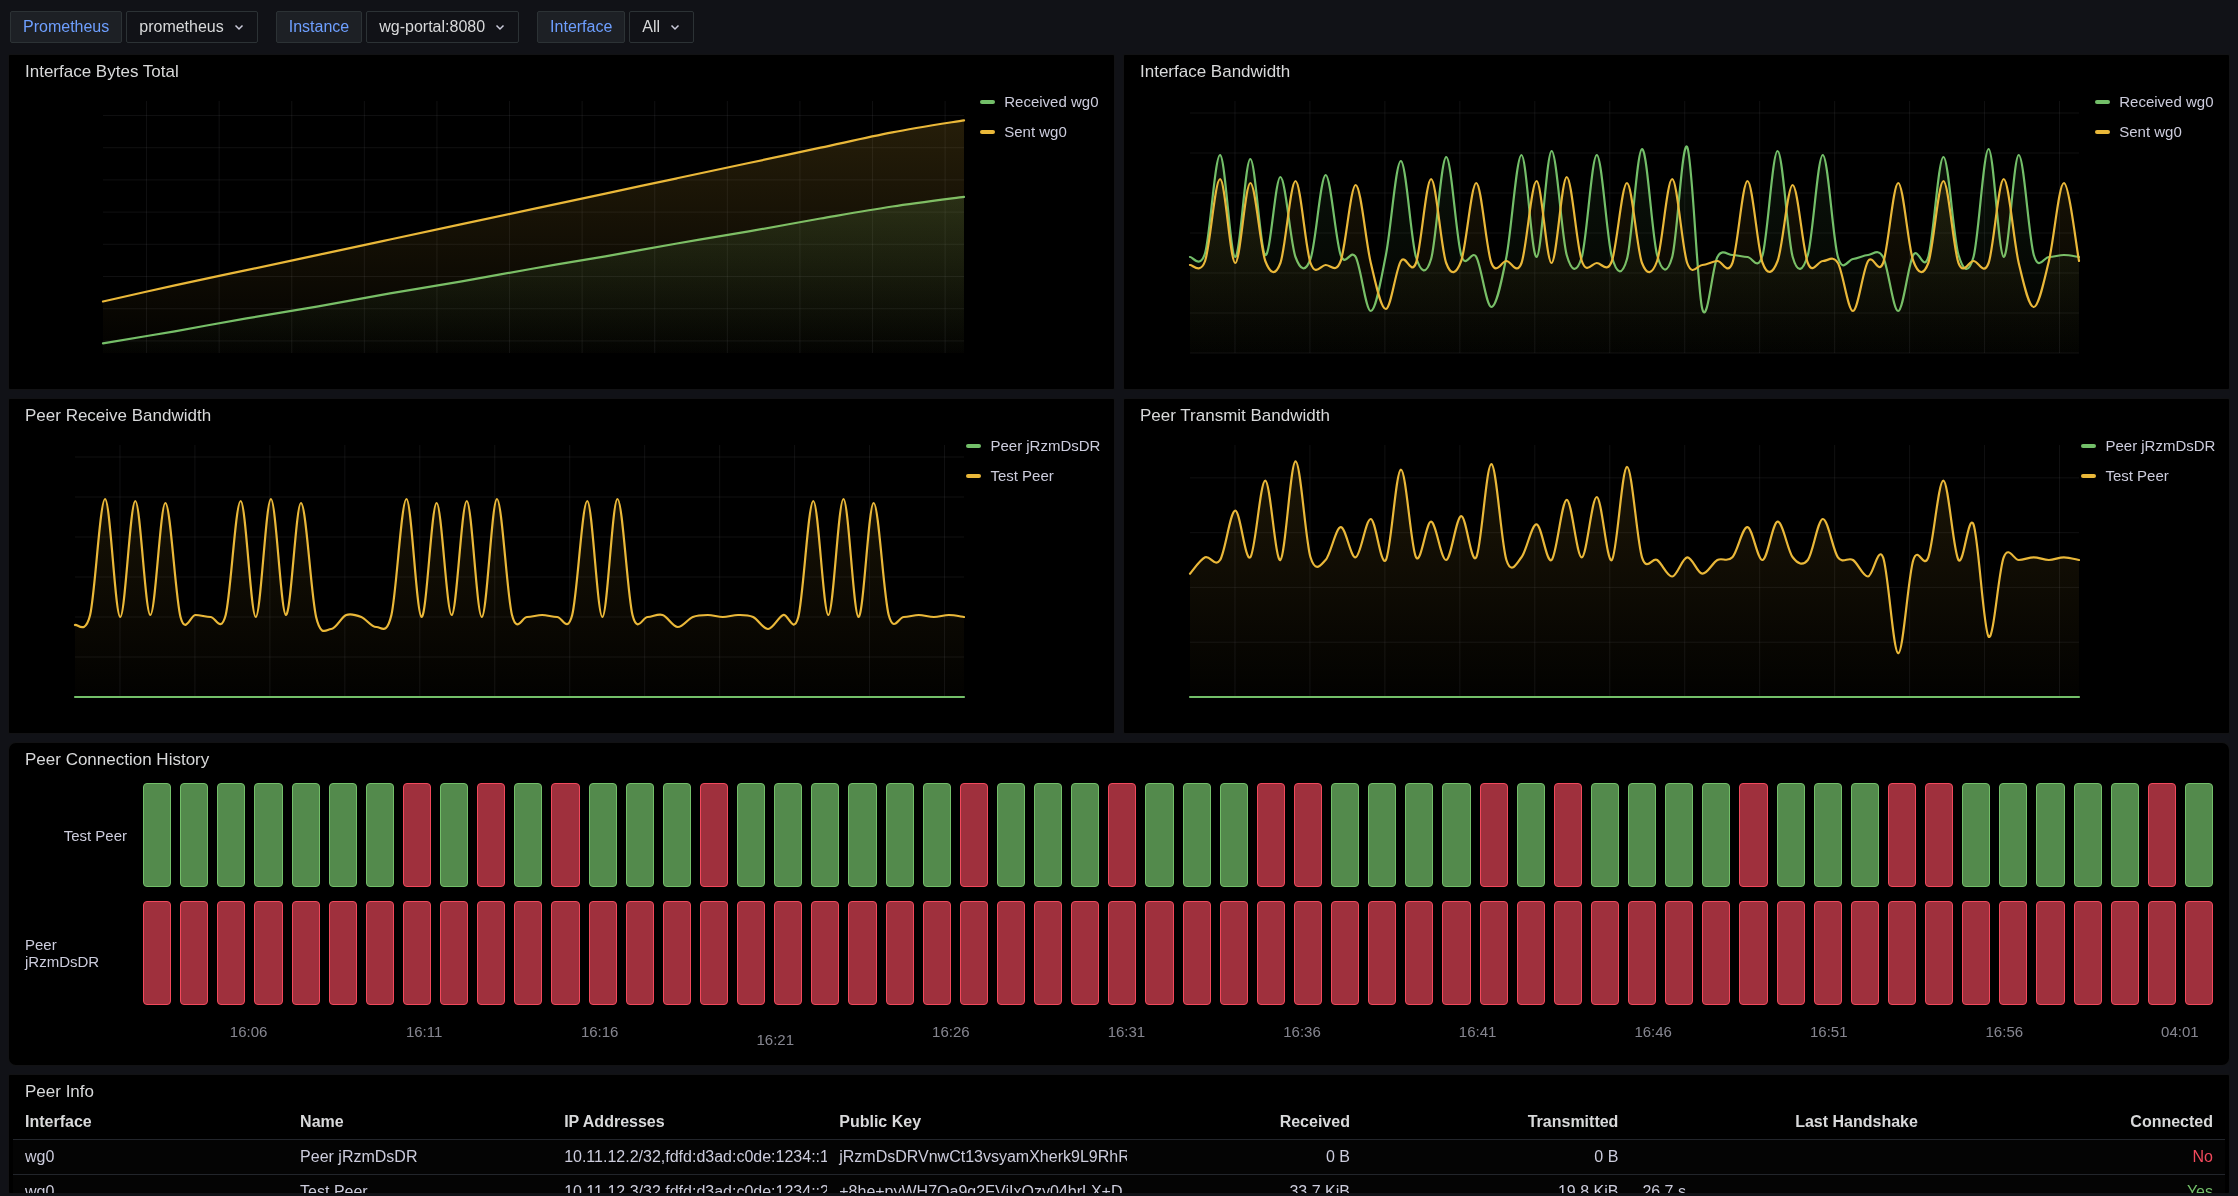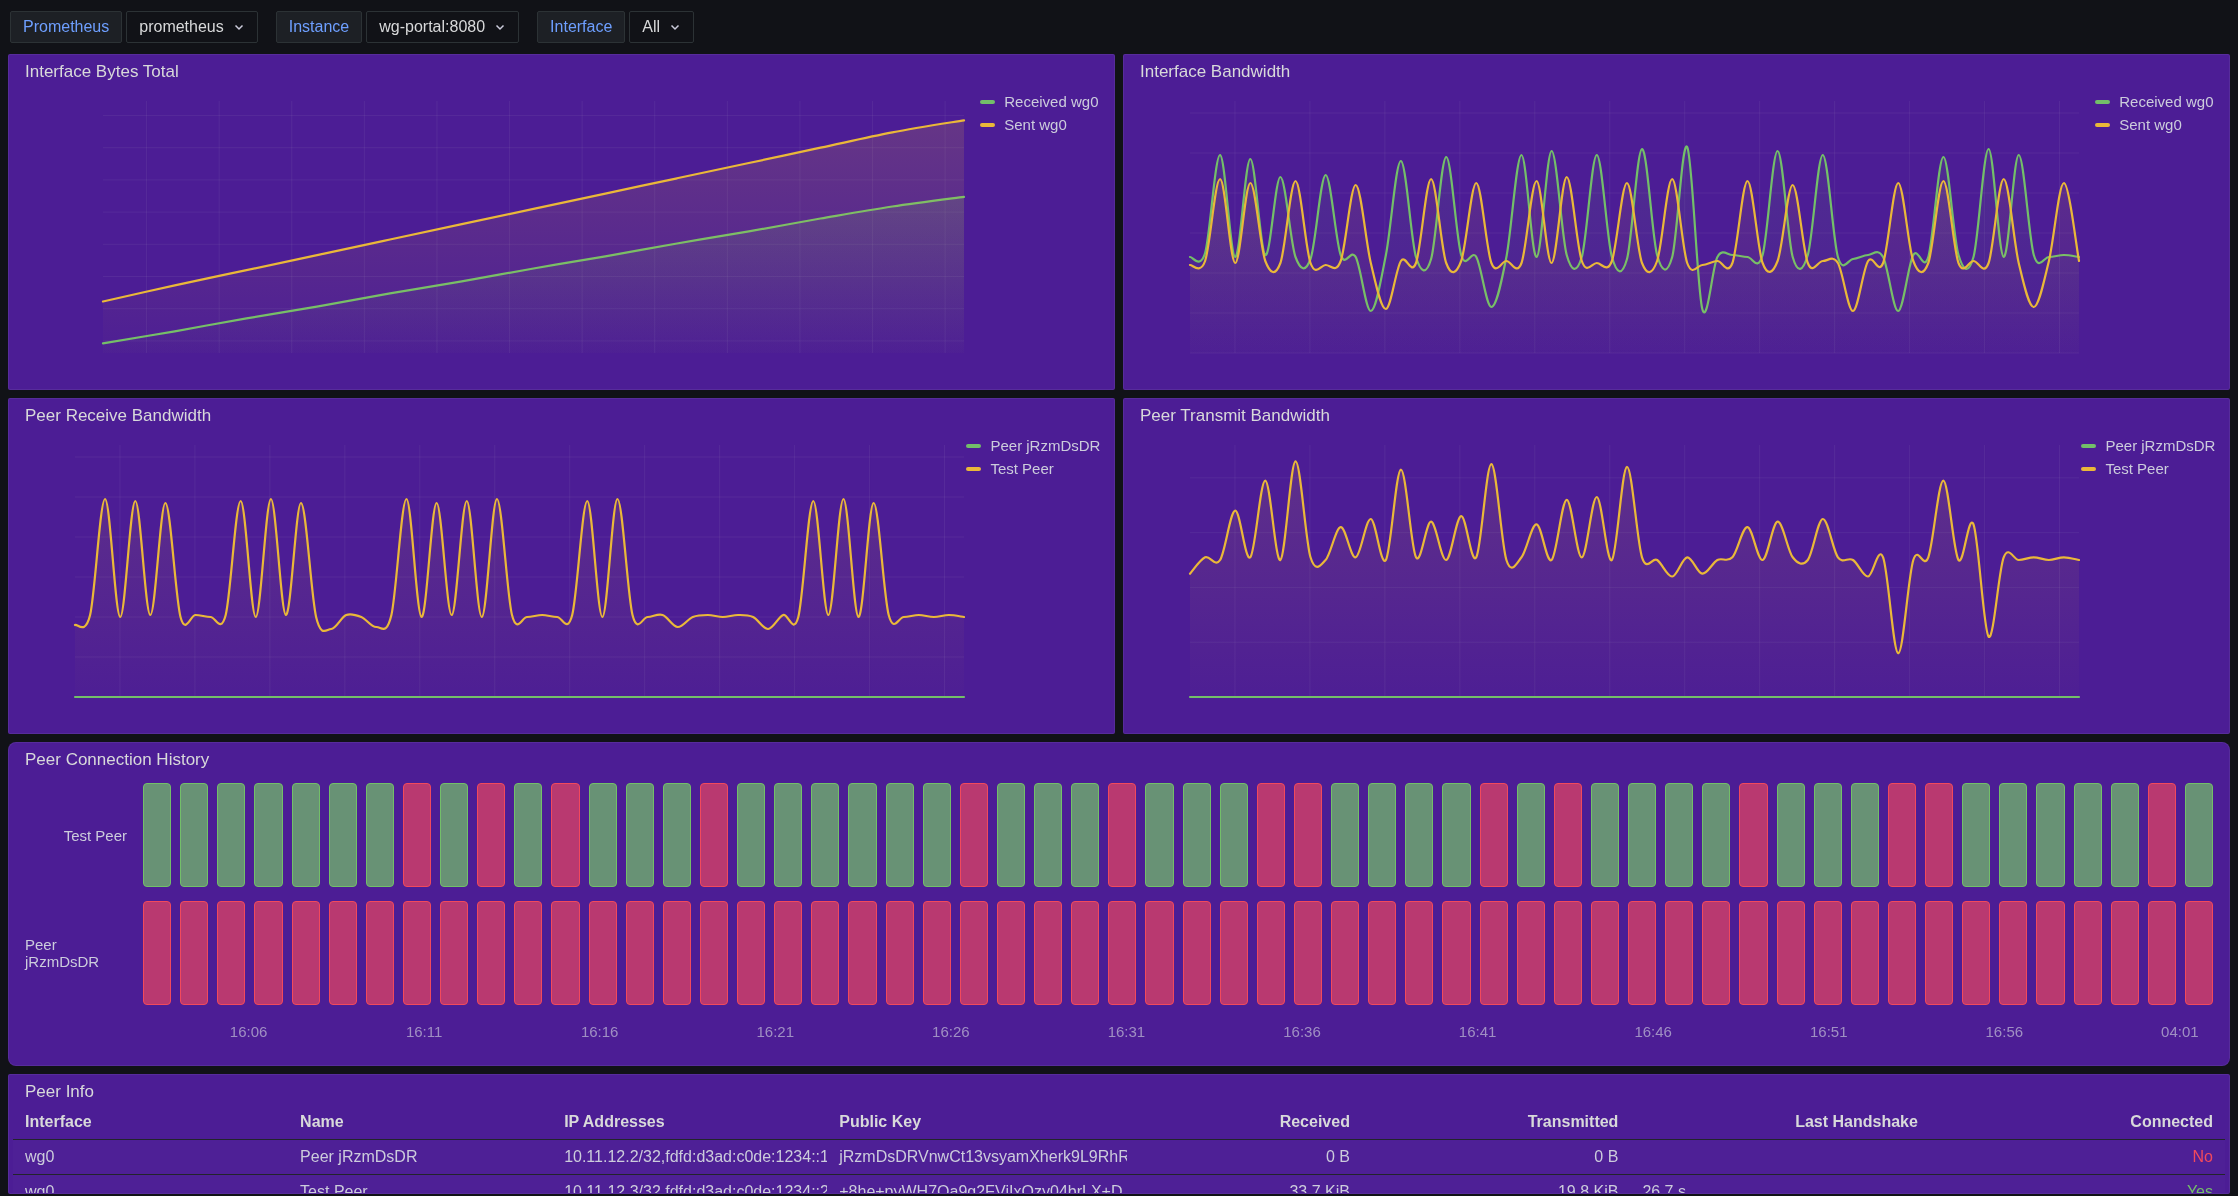--- a/index.html
+++ b/index.html
@@ -14,30 +14,30 @@
   
   .topbar { display:flex; gap:18px; align-items:center; margin:2px 0 10px 2px; height:34px; }
   .var-group { display:flex; gap:4px; align-items:center; }
   .chip { height:32px; display:flex; align-items:center; padding:0 12px; border:1px solid #2c3235; border-radius:2px; font-size:16px; }
   .chip.var-label { background:#1d2025; color:#6e9fff; font-weight:500; }
   .chip.var-value { background:#111217; color:#d8d9da; cursor:pointer; }
   .caret { margin-left:9px; display:block; }
 
   
   .grid { display:grid; grid-template-columns:1fr 1fr; gap:8px; }
-  .panel { background:#4c1d95; border:1px solid rgba(204,204,220,0.09); border-radius:2px; display:flex; flex-direction:column; min-width:0; }
+  .panel { background:#000000; border:1px solid rgba(204,204,220,0.09); border-radius:2px; display:flex; flex-direction:column; min-width:0; }
   .span2 { grid-column:1 / 3; }
   .h336 { height:336px; } .h304 { height:324px;border-radius:8px; } .h138 { height:120px; }
   .panel-title { padding:7px 16px 3px; font-size:17px; font-weight:500; color:#d8d9da; line-height:20px; cursor:pointer; }
 
   
   .ts-body { flex:1; display:flex; min-height:0; padding:0 8px 2px 8px; }
   .chart-host { flex:1 1 auto; min-width:0; position:relative; }
   .chart-host svg { display:block; }
-  .legend { flex:0 0 aupx; display:flex; flex-direction:column; gap:6px; padding:8px 8px 0 6px; min-width:128px; }
+  .legend { flex:0 0 aupx; display:flex; flex-direction:column; gap:13px; padding:8px 8px 0 6px; min-width:128px; }
   .legend-item { display:flex; align-items:center; gap:9px; font-size:15px; color:#ccccdc; cursor:pointer; white-space:nowrap; }
   .legend-swatch { width:15px; height:4px; border-radius:2px; flex:0 0 15px; }
 
   
   .hist-body { flex:1; padding:10px 16px 4px; display:flex; flex-direction:column; min-height:0; }
   .hist-row { display:flex; align-items:stretch; height:104px; margin-bottom:14px; }
   .hist-label { width:118px; flex:0 0 118px; display:flex; align-items:center; justify-content:flex-end; padding-right:16px; font-size:15px; color:#ccccdc; }
   .hist-bars { flex:1; display:flex; gap:9px; }
   .hist-bar { flex:1; border-radius:4px; }
   .hist-ticks { position:relative; height:24px; margin-left:118px; font-size:15px; color:rgba(204,204,220,0.65); }
@@ -430,21 +430,21 @@
                 <div class="hist-bar" style="border: 1.5px solid rgb(242, 73, 92); background: rgba(242, 73, 92, 0.66);"></div>
                 <div class="hist-bar" style="border: 1.5px solid rgb(242, 73, 92); background: rgba(242, 73, 92, 0.66);"></div>
                 <div class="hist-bar" style="border: 1.5px solid rgb(242, 73, 92); background: rgba(242, 73, 92, 0.66);"></div>
               </div>
             </div>
           </div>
         <div class="hist-ticks">
             <span class="hist-tick" style="left: 5.1%;">16:06</span>
             <span class="hist-tick" style="left: 13.5818%;">16:11</span>
             <span class="hist-tick" style="left: 22.0636%;">16:16</span>
-            <span class="hist-tick" style="left: 30.5455%;">16:21</span>
+            <span class="hist-tick" style="left: 30.5455%; margin-top: 8px;">16:21</span>
             <span class="hist-tick" style="left: 39.0273%;">16:26</span>
             <span class="hist-tick" style="left: 47.5091%;">16:31</span>
             <span class="hist-tick" style="left: 55.9909%;">16:36</span>
             <span class="hist-tick" style="left: 64.4727%;">16:41</span>
             <span class="hist-tick" style="left: 72.9545%;">16:46</span>
             <span class="hist-tick" style="left: 81.4364%;">16:51</span>
             <span class="hist-tick" style="left: 89.9182%;">16:56</span>
             <span class="hist-tick" style="left: 98.4%;">04:01</span>
           </div>
       </div>

